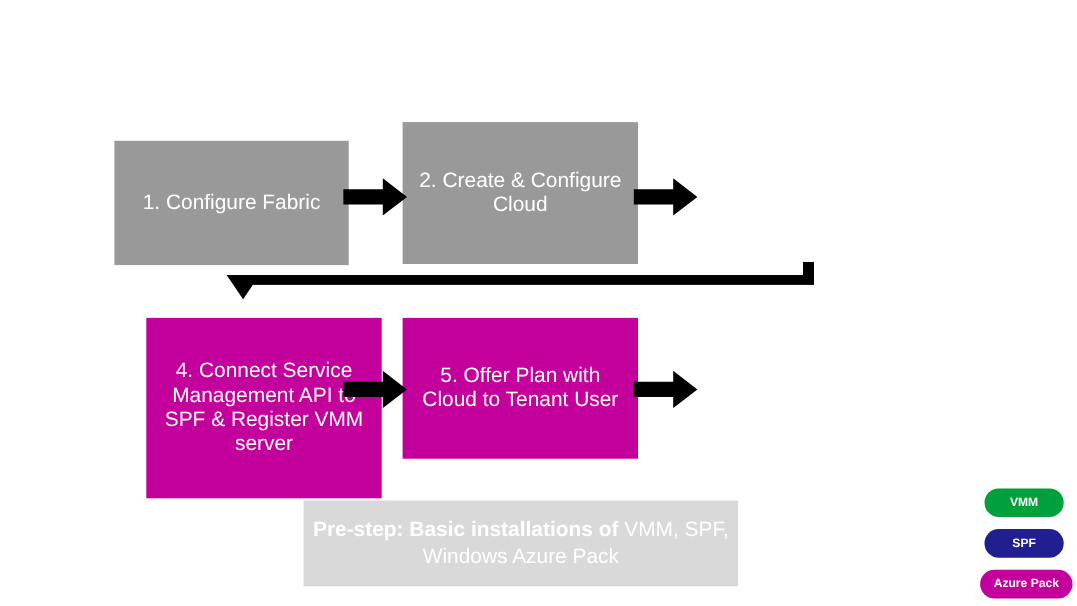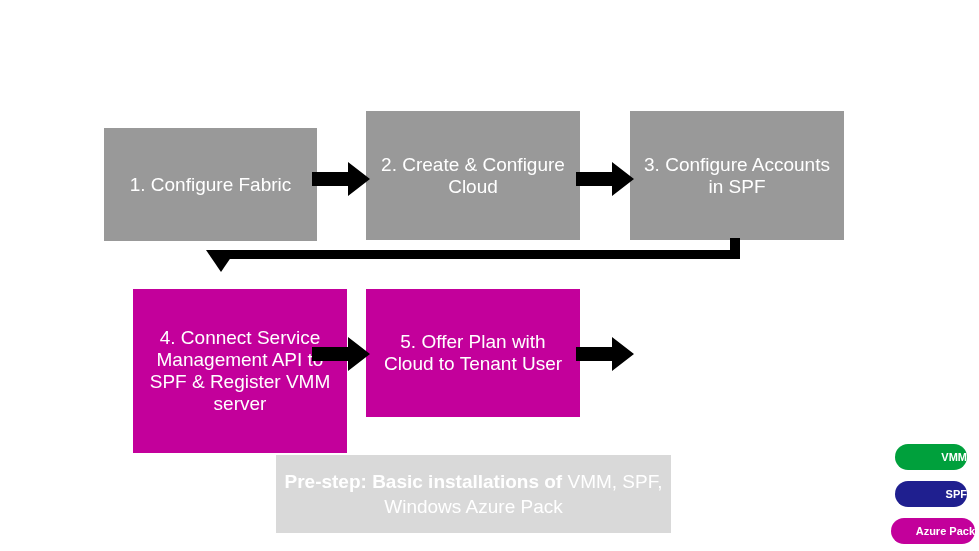--- a/index.html
+++ b/index.html
@@ -63,21 +63,21 @@
   .arrow-right {
     position: absolute;
   }
   .legend {
     position: absolute;
     color: #ffffff;
     font-size: 11px;
     font-weight: bold;
     display: flex;
     align-items: center;
-    justify-content: flex-end;
+    justify-content: center;
     box-sizing: border-box;
     border-radius: 13px;
   }
   .legend-vmm { background: #00a03c; }
   .legend-spf { background: #1f1f8f; }
   .legend-azure { background: #c3009b; }
   .connector {
     position: absolute;
   }
 </style>
@@ -88,23 +88,20 @@
 
 
   <div class="box gray" style="left:104px; top:128px; width:213px; height:113px;">
     <span>1. Configure Fabric</span>
   </div>
 
   <div class="box gray" style="left:366px; top:111px; width:214px; height:129px;">
     <span>2. Create &amp; Configure Cloud</span>
   </div>
 
-  <div class="box gray" style="left:630px; top:111px; width:214px; height:129px;">
-    <span>3. Configure Accounts in SPF</span>
-  </div>
 
   <div class="box magenta" style="left:101px; top:289px; width:214px; height:164px;margin-left:32px;">
     <span>4. Connect Service Management API to SPF &amp; Register VMM server</span>
   </div>
 
   <div class="box magenta" style="left:366px; top:289px; width:214px; height:128px;">
     <span>5. Offer Plan with Cloud to Tenant User</span>
   </div>
 
 

